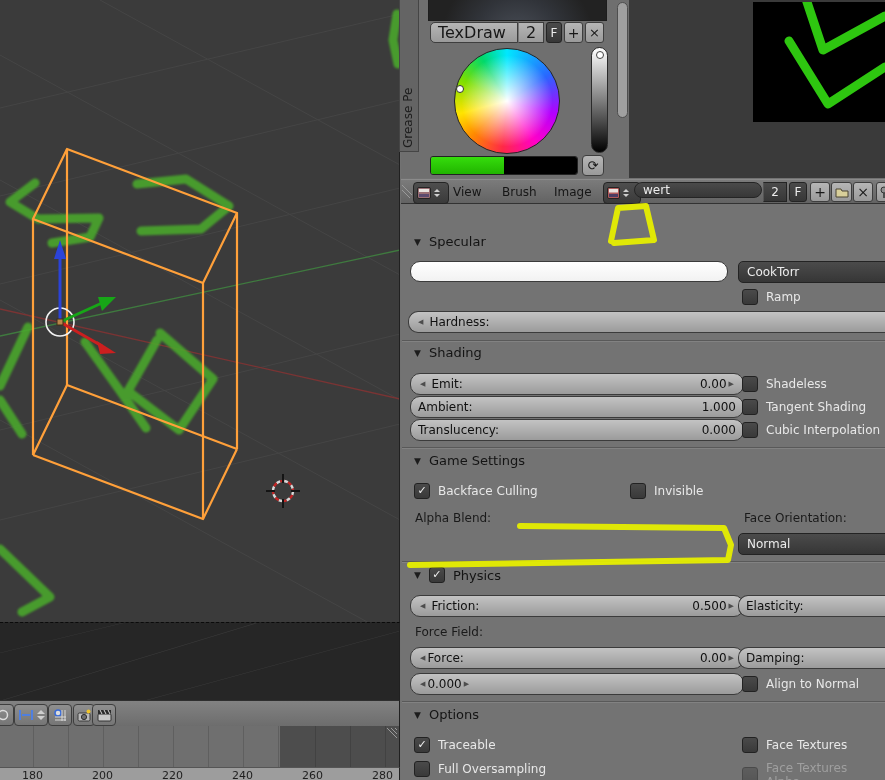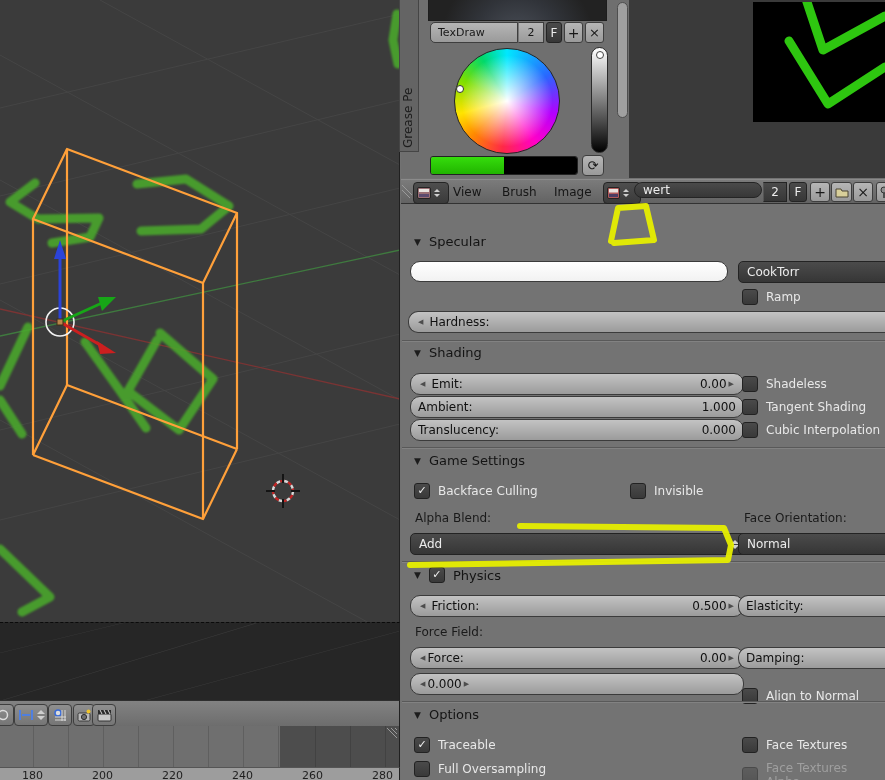--- a/index.html
+++ b/index.html
@@ -18,21 +18,21 @@
   .tl-line{position:absolute;top:0;bottom:0;width:1px;background:#5f5f5f;}
   .tl-line.dk{background:#424242;}
   #tl-over{position:absolute;left:280px;top:0;width:120px;height:41px;background:#4d4d4d;}
   .tbtn{position:absolute;top:3px;height:20px;background:linear-gradient(#8f8f8f,#757575);border:1px solid #3e3e3e;border-radius:4px;display:flex;align-items:center;justify-content:center;}
   
   #shelf{left:401px;top:0;width:228px;height:178px;background:#6f6f6f;overflow:visible;}
   #gp-tab{left:399px;top:0;width:20px;height:152px;background:#646464;border:1px solid #454545;border-top:none;color:#1c1c1c;font-size:12px;overflow:hidden;}
   #gp-tab span{display:block;transform:rotate(-90deg) translate(-148px,1px);transform-origin:0 0;white-space:nowrap;width:150px;}
   #canvas2d{left:629px;top:0;width:256px;height:178px;background:#3a3a3a;overflow:hidden;}
   #imgblack{position:absolute;left:124px;top:2px;width:132px;height:120px;background:#000;overflow:hidden;}
-  .field{background:linear-gradient(#b6b6b6,#9a9a9a);border:1px solid #3e3e3e;color:#181818;font-size:11px;display:flex;align-items:center;}
+  .field{background:linear-gradient(#b6b6b6,#9a9a9a);border:1px solid #3e3e3e;color:#181818;font-size:16px;display:flex;align-items:center;}
   .dkfield{background:linear-gradient(#4a4a4a,#373737);border:1px solid #242424;color:#ececec;font-size:12px;display:flex;align-items:center;}
   
   .ed-head{background:linear-gradient(#7b7b7b,#636363);border-top:1px solid #8b8b8b;border-bottom:1px solid #323232;}
   .menu-lbl{position:absolute;top:5px;font-size:12px;color:#161616;}
   .typebtn{position:absolute;background:linear-gradient(#4e4e4e,#3a3a3a);border:1px solid #242424;border-radius:4px;display:flex;align-items:center;padding:0 3px;gap:3px;}
   .updn{display:flex;flex-direction:column;gap:2px;}
   .updn i{width:0;height:0;border-left:4px solid transparent;border-right:4px solid transparent;display:block;}
   .updn .u{border-bottom:4px solid #cfcfcf;}
   .updn .d{border-top:4px solid #cfcfcf;}
   .tab{position:absolute;top:0;width:21px;height:20px;background:linear-gradient(#4e4e4e,#3d3d3d);border:1px solid #262626;border-radius:3px;display:flex;align-items:center;justify-content:center;}
@@ -487,27 +487,20 @@
     <div class="cbx" style="left:229px;top:279px;">
       <span class="box"></span>
       <span>Invisible</span>
     </div>
     <div class="cbx" style="left:448px;top:279px;margin-left:36px;">
       <span class="box"></span>
       <span>Te</span>
     </div>
     <div class="lab" style="left:14px;top:307px;">Alpha Blend:</div>
     <div class="lab" style="left:343px;top:307px;">Face Orientation:</div>
-    <div class="drop" style="left:9px;top:329px;width:320px;">
-      <span style="flex:1">Add</span>
-      <span class="updn" style="gap:1px">
-          <i class="u" style="border-bottom-width:4px;"></i>
-          <i class="d" style="border-top-width:4px;"></i>
-        </span>
-    </div>
     <div class="drop" style="left:337px;top:329px;width:152px;">
       <span>Normal</span>
     </div>
     <div class="sep" style="top:357px;"></div>
 
     <div class="phead" style="left:13px;top:363px;">
       <span class="tri">▼</span>
       <span class="box" style="width:14px;height:14px;background:linear-gradient(#4a4a4a,#393939);border:1px solid #222;border-radius:3px;color:#f2f2f2;font-size:11px;line-height:13px;text-align:center;display:inline-block;"><span>✓</span></span>
       <span>Physics</span>
     </div>
@@ -528,21 +521,21 @@
       <span class="sarr">▶</span>
     </div>
     <div class="slider" style="left:337px;top:443px;width:152px;border-radius:10px 0 0 10px;border-right:none;">
       <span class="lbl">Damping:</span>
     </div>
     <div class="slider" style="left:9px;top:469px;width:318px;">
       <span class="sarr">◀</span>
       <span class="val">0.000</span>
       <span class="sarr">▶</span>
     </div>
-    <div class="cbx" style="left:341px;top:484px;align-items:center;">
+    <div class="cbx" style="left:341px;top:472px;align-items:center;">
       <span class="box"></span>
       <span>Align to Normal</span>
     </div>
     <div class="sep" style="top:497px;"></div>
 
     <div class="phead" style="left:13px;top:503px;">
       <span class="tri">▼</span>
       <span>Options</span>
     </div>
     <div class="cbx" style="left:13px;top:533px;">

